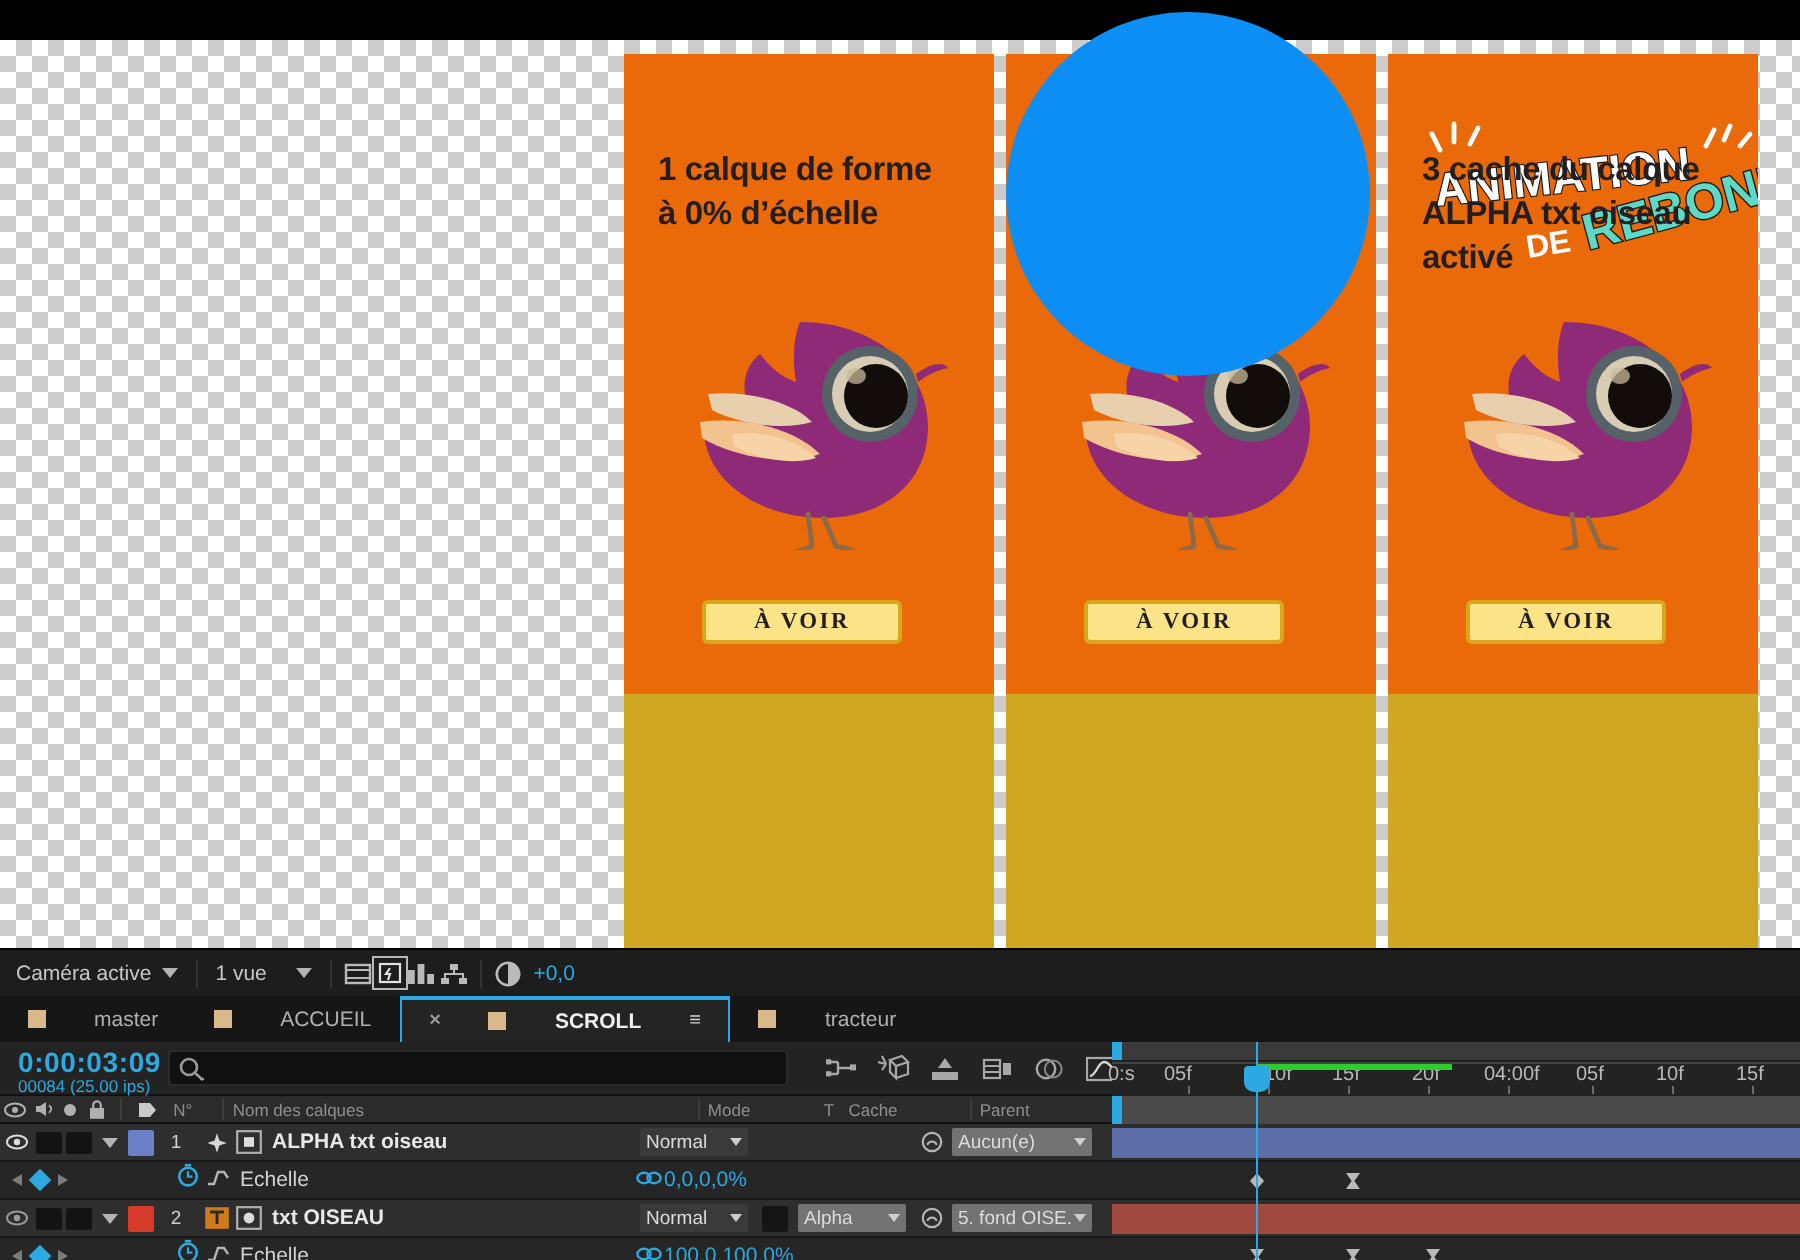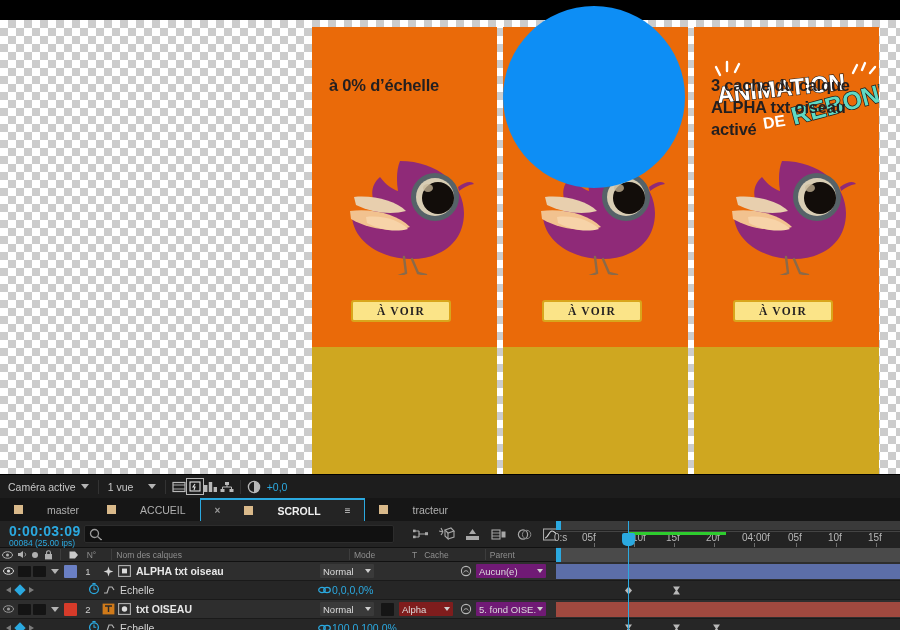--- a/index.html
+++ b/index.html
@@ -128,27 +128,27 @@
   .lname { font-size:10.5px;color:#e8e8e8;font-weight:bold;margin-left:5px;white-space:nowrap; }
 
   .modebox {
     position:absolute; left:320px; width:54px; height:14px; background:#3a3a3a;
     display:flex;align-items:center;justify-content:space-between;padding:0 3px;
     font-size:9.5px;color:#dcdcdc;border-radius:1px;
   }
   .tinycaret { width:0;height:0;border-left:3.5px solid transparent;border-right:3.5px solid transparent;border-top:4px solid #cfcfcf; }
   .tbox { position:absolute; left:381px; width:13px;height:13px;background:#151515;border-radius:1px; }
   .cachebox {
-    position:absolute; left:399px; width:54px;height:14px;background:#7f1d1d;
+    position:absolute; left:399px; width:54px;height:14px;background:#737373;
     display:flex;align-items:center;justify-content:space-between;padding:0 3px;
     font-size:9.5px;color:#dcdcdc;border-radius:1px;
   }
   .parent-ic { position:absolute; left:459px; width:13px;height:13px;display:flex;align-items:center;justify-content:center; }
   .parentbox {
-    position:absolute; left:476px; width:70px;height:14px;background:#701a75;
+    position:absolute; left:476px; width:70px;height:14px;background:#737373;
     display:flex;align-items:center;justify-content:space-between;padding:0 3px;
     font-size:9.5px;color:#dcdcdc;border-radius:1px;
   }
 
   
   .kfnav { position:absolute; left:6px; display:flex; align-items:center; gap:5px; }
   .arrL { width:0;height:0;border-top:3.5px solid transparent;border-bottom:3.5px solid transparent;border-right:5px solid #7b7b7b; }
   .arrR { width:0;height:0;border-top:3.5px solid transparent;border-bottom:3.5px solid transparent;border-left:5px solid #7b7b7b; }
   .kfdia { width:8px;height:8px;background:#2ba9e0;transform:rotate(45deg); }
   .stopw { position:absolute; left:88px; }
@@ -187,20 +187,21 @@
         <ellipse cx="95" cy="42" rx="19" ry="19" fill="#d8cdb4"></ellipse>
         <ellipse cx="98" cy="43" rx="16" ry="16" fill="#120d0a"></ellipse>
         <ellipse cx="88" cy="33" rx="5" ry="4" fill="#c9b89a" opacity="0.75"></ellipse>
         <path d="M118 32 C126 26 132 26 134 29 C128 30 123 33 119 36 Z" fill="#8f2a78"></path>
         <path d="M64 102 L66 118 M66 118 L58 121 M72 104 L78 118 M78 118 L86 120" stroke="#8a6a4a" stroke-width="2.4" fill="none" stroke-linecap="round"></path>
       </svg>
 
       <div class="btn-voir">À VOIR</div>
 
       <div class="caption">
+        <div>1 calque de forme</div>
         <div>à 0% d’échelle</div>
       </div>
     </div>
 
     <div class="panel" style="left:503px;width:185px;">
       <div class="top" style="background: rgb(234, 106, 9);"></div>
       <div class="bot" style="background: rgb(207, 167, 32);"></div>
 
       <svg class="bird" viewBox="0 0 135 120">
         <path d="M60 6 C98 6 124 30 124 58 C124 88 100 104 72 104 C40 104 14 86 12 62 C22 58 30 56 38 55 C30 44 30 30 40 22 C46 30 52 34 58 36 C56 24 57 13 60 6 Z" fill="#8f2a78"></path>

